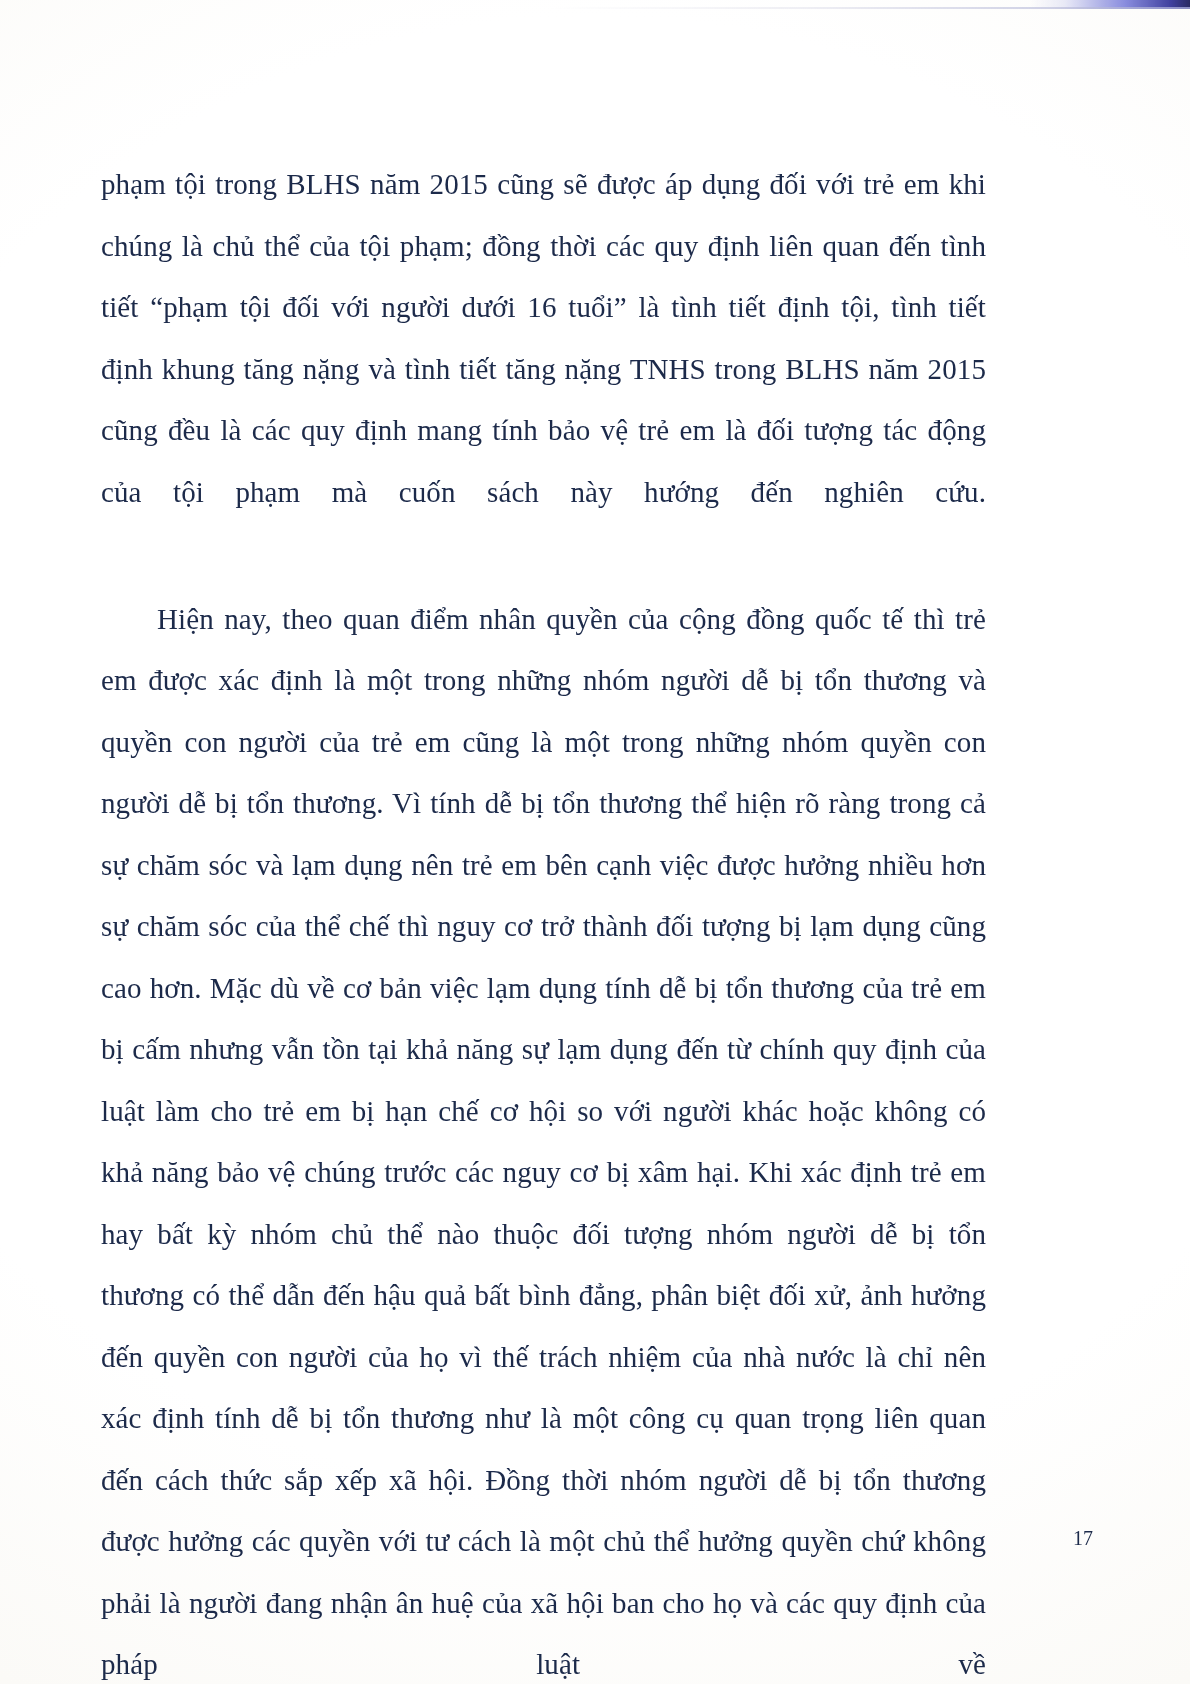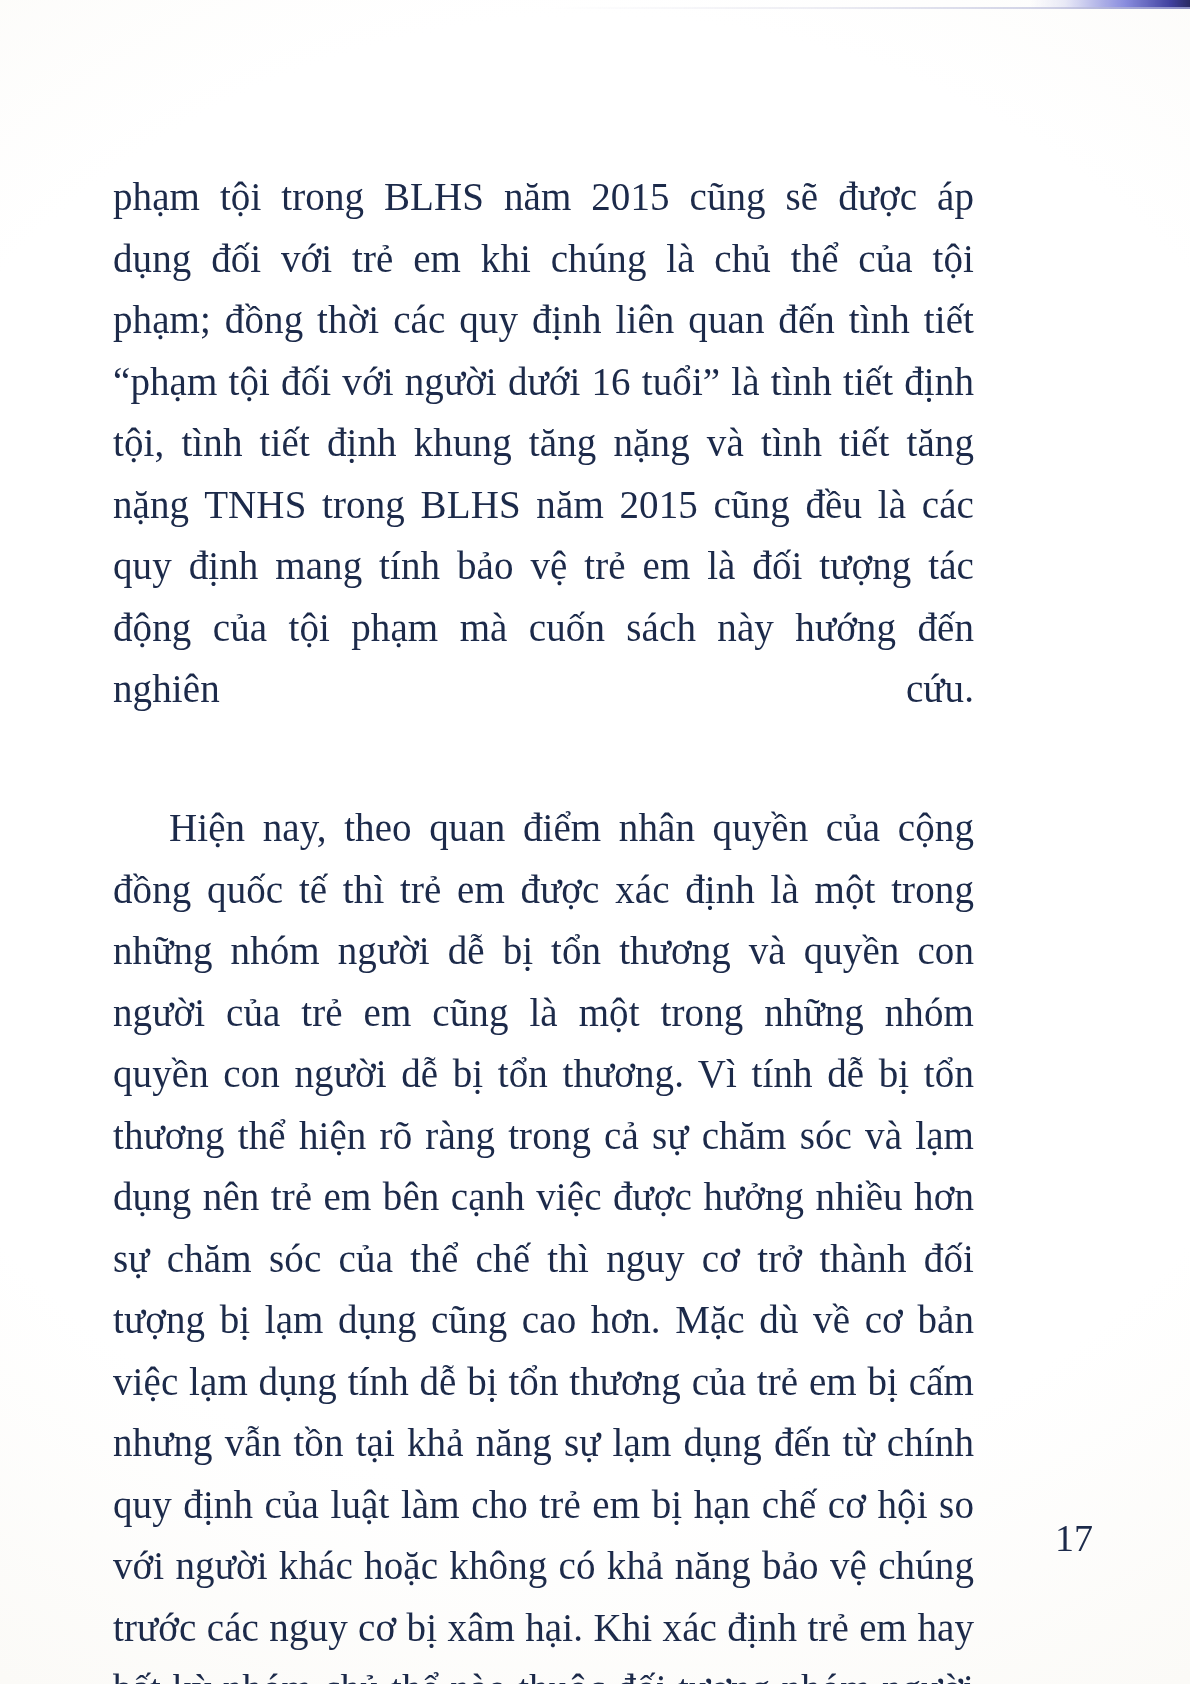--- a/index.html
+++ b/index.html
@@ -60,23 +60,23 @@
   }
 
   .text-block {
     position: absolute;
     left: 97px;
     top: 150px;
     width: 893px;
   }
 
   p.body-par {
-    margin: 16px;
+    margin: 4px;
     color: #1c2a4a;
-    font-size: 39px;
+    font-size: 29px;
     line-height: 61.5px;
     text-align: justify;
     text-justify: inter-word;
     letter-spacing: 0.1px;
     word-spacing: 0.4px;
     -webkit-font-smoothing: antialiased;
   }
 
   p.body-par.indented {
     text-indent: 56px;
@@ -89,21 +89,21 @@
     width: 100%;
   }
 
   .page-number {
     position: absolute;
     left: 0;
     right: 97px;
     top: 1518px;
     text-align: right;
     color: #1c2a4a;
-    font-size: 38px;
+    font-size: 20px;
     line-height: 40px;
     font-family: "Liberation Serif", "DejaVu Serif", serif;
   }
 </style>
 </head>
 <body>
 
 <div id="page">
 
   <div class="paper-texture"></div>

